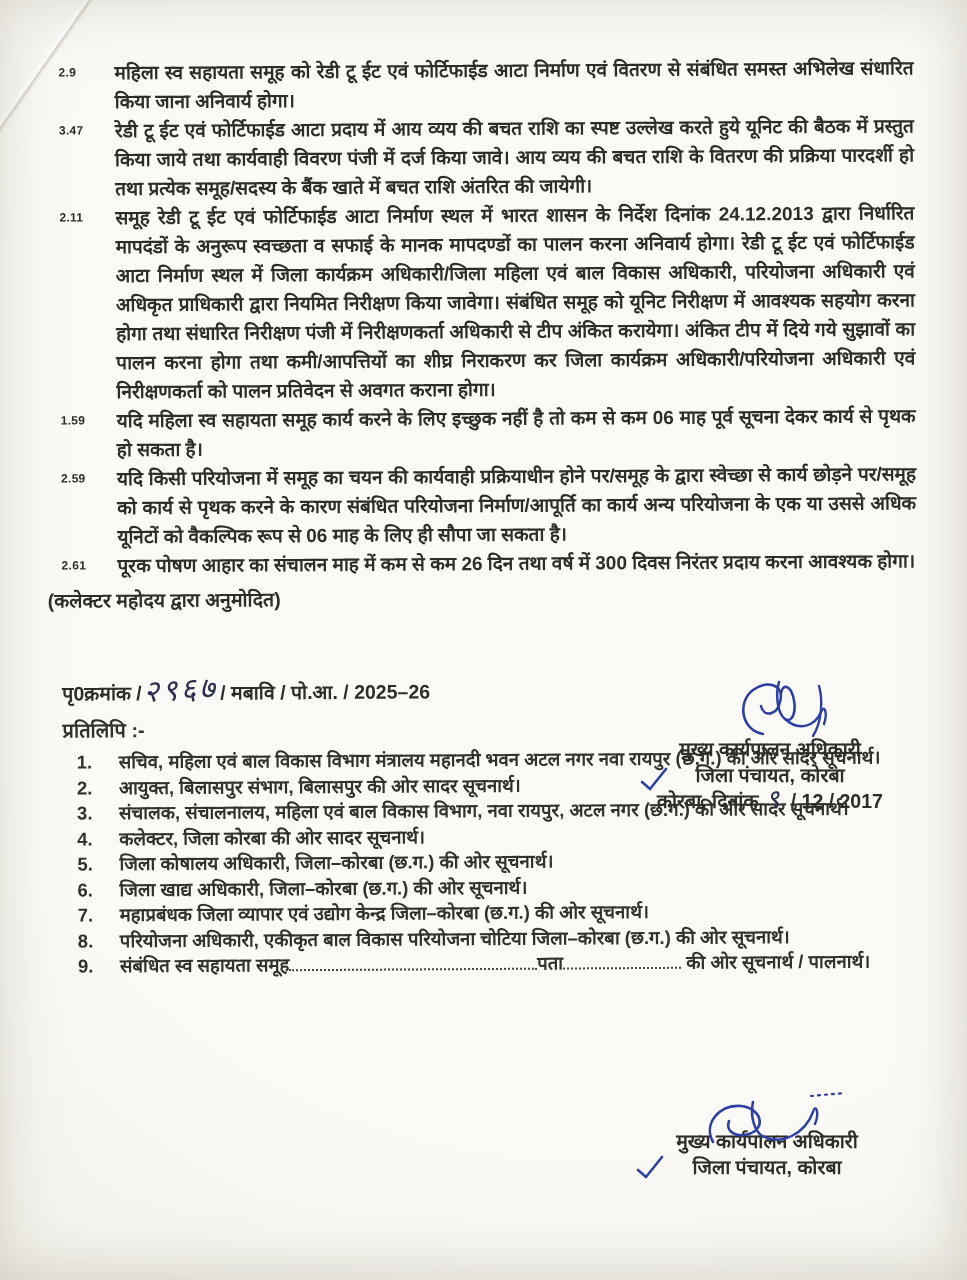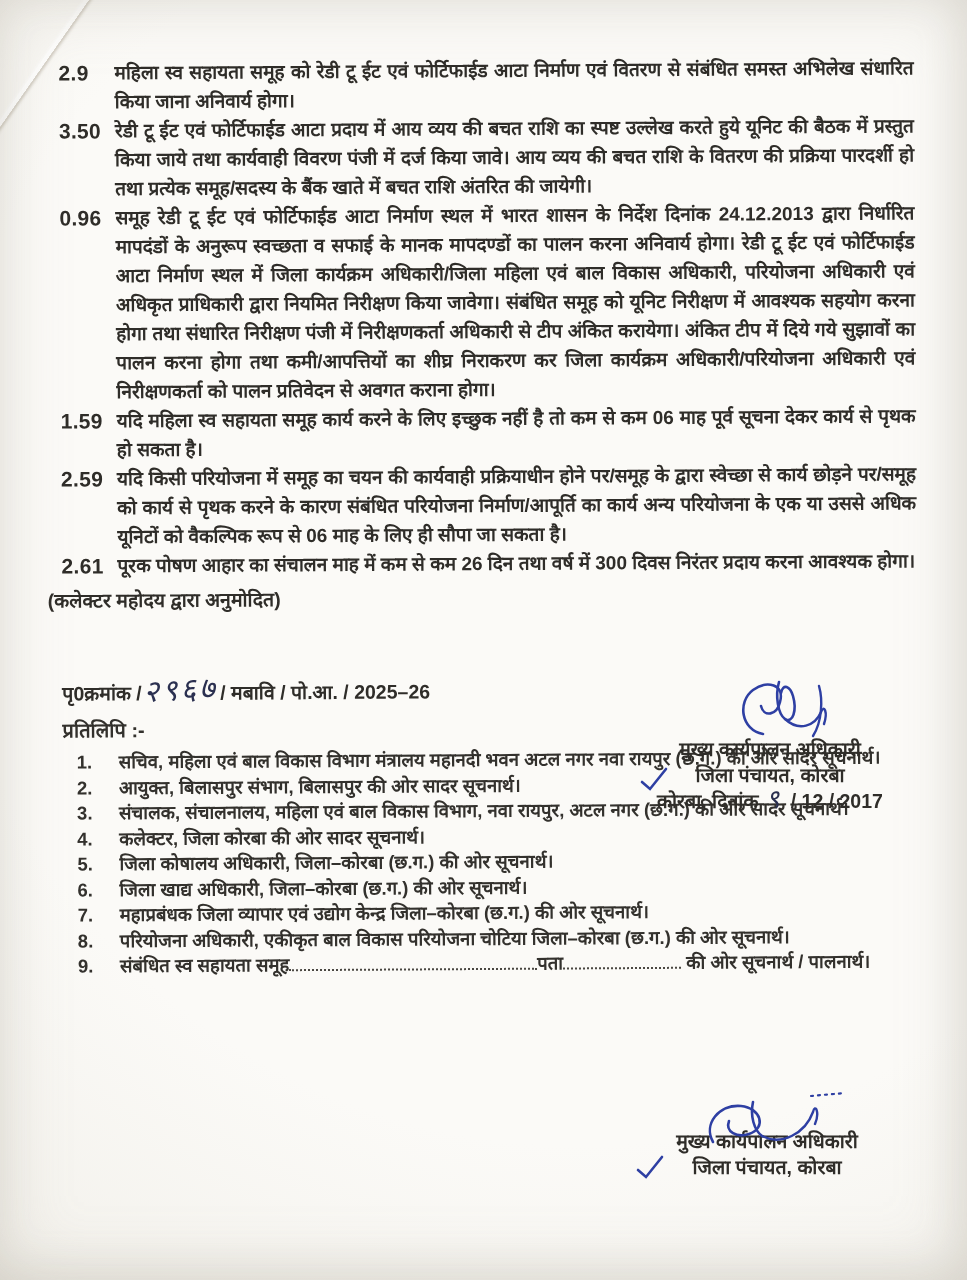--- a/index.html
+++ b/index.html
@@ -26,21 +26,21 @@
     transform:rotate(-55deg);transform-origin:left top;
   }
   .content{
     position:absolute;inset:0;
     padding:56px 50px 0 62px;
     transform:rotate(-0.35deg);
   }
   
   .clause{display:flex;align-items:flex-start;}
   .cnum{
-    flex:0 0 56px;font-weight:bold;font-size:21px;line-height:29px;
+    flex:0 0 56px;font-weight:bold;font-size:12px;line-height:29px;
     letter-spacing:.3px;color:#2f2d29;
   }
   .ctext{
     flex:1;margin:0;font-weight:bold;font-size:19px;line-height:29px;
     text-align:justify;color:#2f2d29;
   }
   .approval{
     margin:6px 0 0 -14px;font-weight:bold;font-size:19.5px;color:#2f2d29;
   }
   
@@ -89,25 +89,25 @@
 <div class="page">
   <div class="crease"></div>
 
   <div class="content">
 
     <div class="clause">
       <span class="cnum">2.9</span>
       <p class="ctext">महिला स्व सहायता समूह को रेडी टू ईट एवं फोर्टिफाईड आटा निर्माण एवं वितरण से संबंधित समस्त अभिलेख संधारित किया जाना अनिवार्य होगा।</p>
     </div>
     <div class="clause">
-      <span class="cnum">3.50</span>
+      <span class="cnum">3.47</span>
       <p class="ctext">रेडी टू ईट एवं फोर्टिफाईड आटा प्रदाय में आय व्यय की बचत राशि का स्पष्ट उल्लेख करते हुये यूनिट की बैठक में प्रस्तुत किया जाये तथा कार्यवाही विवरण पंजी में दर्ज किया जावे। आय व्यय की बचत राशि के वितरण की प्रक्रिया पारदर्शी हो तथा प्रत्येक समूह/सदस्य के बैंक खाते में बचत राशि अंतरित की जायेगी।</p>
     </div>
     <div class="clause">
-      <span class="cnum">0.96</span>
+      <span class="cnum">2.11</span>
       <p class="ctext">समूह रेडी टू ईट एवं फोर्टिफाईड आटा निर्माण स्थल में भारत शासन के निर्देश दिनांक 24.12.2013 द्वारा निर्धारित मापदंडों के अनुरूप स्वच्छता व सफाई के मानक मापदण्डों का पालन करना अनिवार्य होगा। रेडी टू ईट एवं फोर्टिफाईड आटा निर्माण स्थल में जिला कार्यक्रम अधिकारी/जिला महिला एवं बाल विकास अधिकारी, परियोजना अधिकारी एवं अधिकृत प्राधिकारी द्वारा नियमित निरीक्षण किया जावेगा। संबंधित समूह को यूनिट निरीक्षण में आवश्यक सहयोग करना होगा तथा संधारित निरीक्षण पंजी में निरीक्षणकर्ता अधिकारी से टीप अंकित करायेगा। अंकित टीप में दिये गये सुझावों का पालन करना होगा तथा कमी/आपत्तियों का शीघ्र निराकरण कर जिला कार्यक्रम अधिकारी/परियोजना अधिकारी एवं निरीक्षणकर्ता को पालन प्रतिवेदन से अवगत कराना होगा।</p>
     </div>
     <div class="clause">
       <span class="cnum">1.59</span>
       <p class="ctext">यदि महिला स्व सहायता समूह कार्य करने के लिए इच्छुक नहीं है तो कम से कम 06 माह पूर्व सूचना देकर कार्य से पृथक हो सकता है।</p>
     </div>
     <div class="clause">
       <span class="cnum">2.59</span>
       <p class="ctext">यदि किसी परियोजना में समूह का चयन की कार्यवाही प्रक्रियाधीन होने पर/समूह के द्वारा स्वेच्छा से कार्य छोड़ने पर/समूह को कार्य से पृथक करने के कारण संबंधित परियोजना निर्माण/आपूर्ति का कार्य अन्य परियोजना के एक या उससे अधिक यूनिटों को वैकल्पिक रूप से 06 माह के लिए ही सौपा जा सकता है।</p>
     </div>

